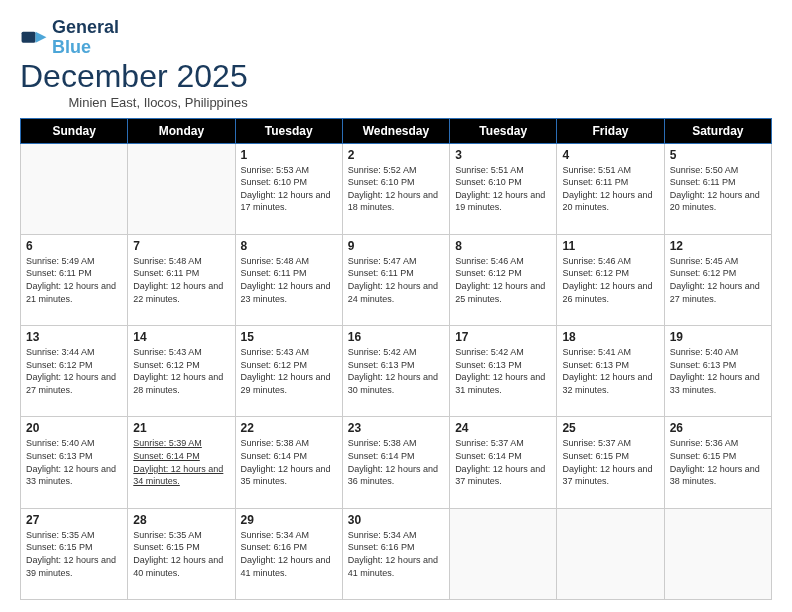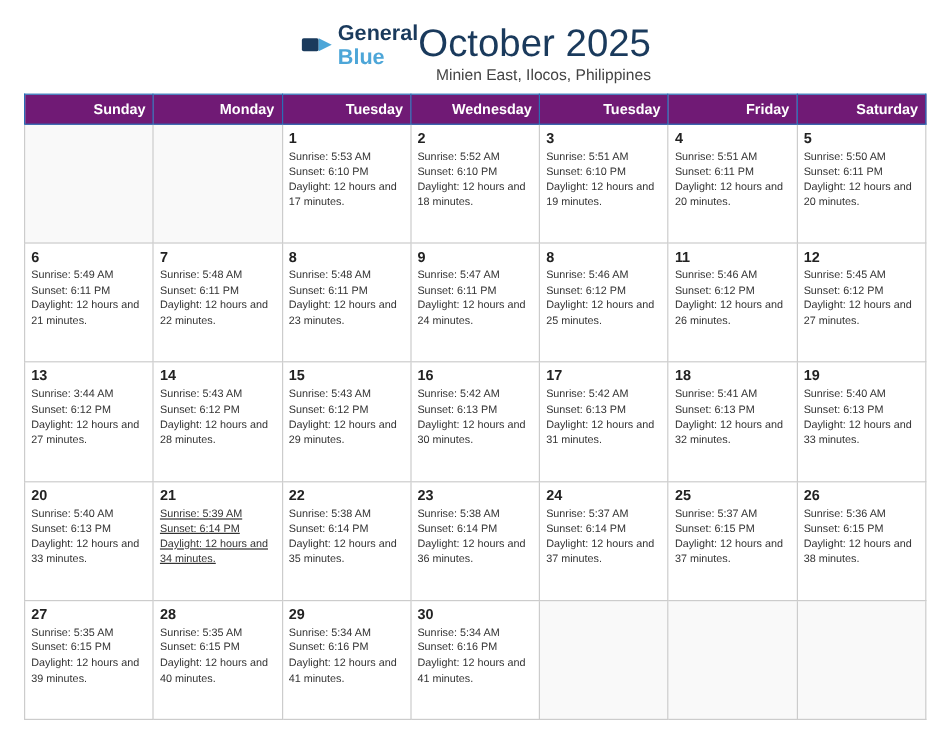--- a/index.html
+++ b/index.html
@@ -12,23 +12,24 @@
     }
     .page {
       width: 792px;
       height: 612px;
       padding: 18px 20px 12px 20px;
       display: flex;
       flex-direction: column;
     }
     .header {
       display: flex;
-      justify-content: center;
+      justify-content: flex-start;
       align-items: flex-start;
       margin-bottom: 8px;
+      flex-direction: column;
     }
     .logo {
       display: flex;
       align-items: center;
     }
     .logo-text {
       font-size: 18px;
       font-weight: bold;
       color: #1a3a5c;
       line-height: 1.1;
@@ -51,23 +52,23 @@
       color: #444;
     }
     .calendar {
       flex: 1;
       border: 1px solid #ccc;
       border-collapse: collapse;
       width: 100%;
       table-layout: fixed;
     }
     .calendar th {
-      background-color: #701a75;
+      background-color: #000000;
       color: #fff;
-      text-align: right;
+      text-align: center;
       padding: 5px 6px;
       font-size: 12px;
       font-weight: bold;
       border: 1px solid #2a6db5;
     }
     .calendar td {
       vertical-align: top;
       border: 1px solid #ccc;
       padding: 4px 5px;
       font-size: 9.5px;
@@ -98,21 +99,21 @@
       <svg class="logo-icon" viewBox="0 0 36 36">
         <rect x="2" y="10" width="18" height="14" rx="2" fill="#1a3a5c"></rect>
         <polygon points="20,10 34,17 20,24" fill="#4da6d8"></polygon>
       </svg>
       <div class="logo-text">
         <div>General</div>
         <div style="color:#4da6d8;">Blue</div>
       </div>
     </div>
     <div class="title-area">
-      <div class="month-title">October 2025</div>
+      <div class="month-title">December 2025</div>
       <div class="subtitle">Minien East, Ilocos, Philippines</div>
     </div>
   </div>
 
   <table class="calendar">
     <thead>
       <tr>
       <th>Sunday</th>
           <th>Monday</th>
           <th>Tuesday</th>

